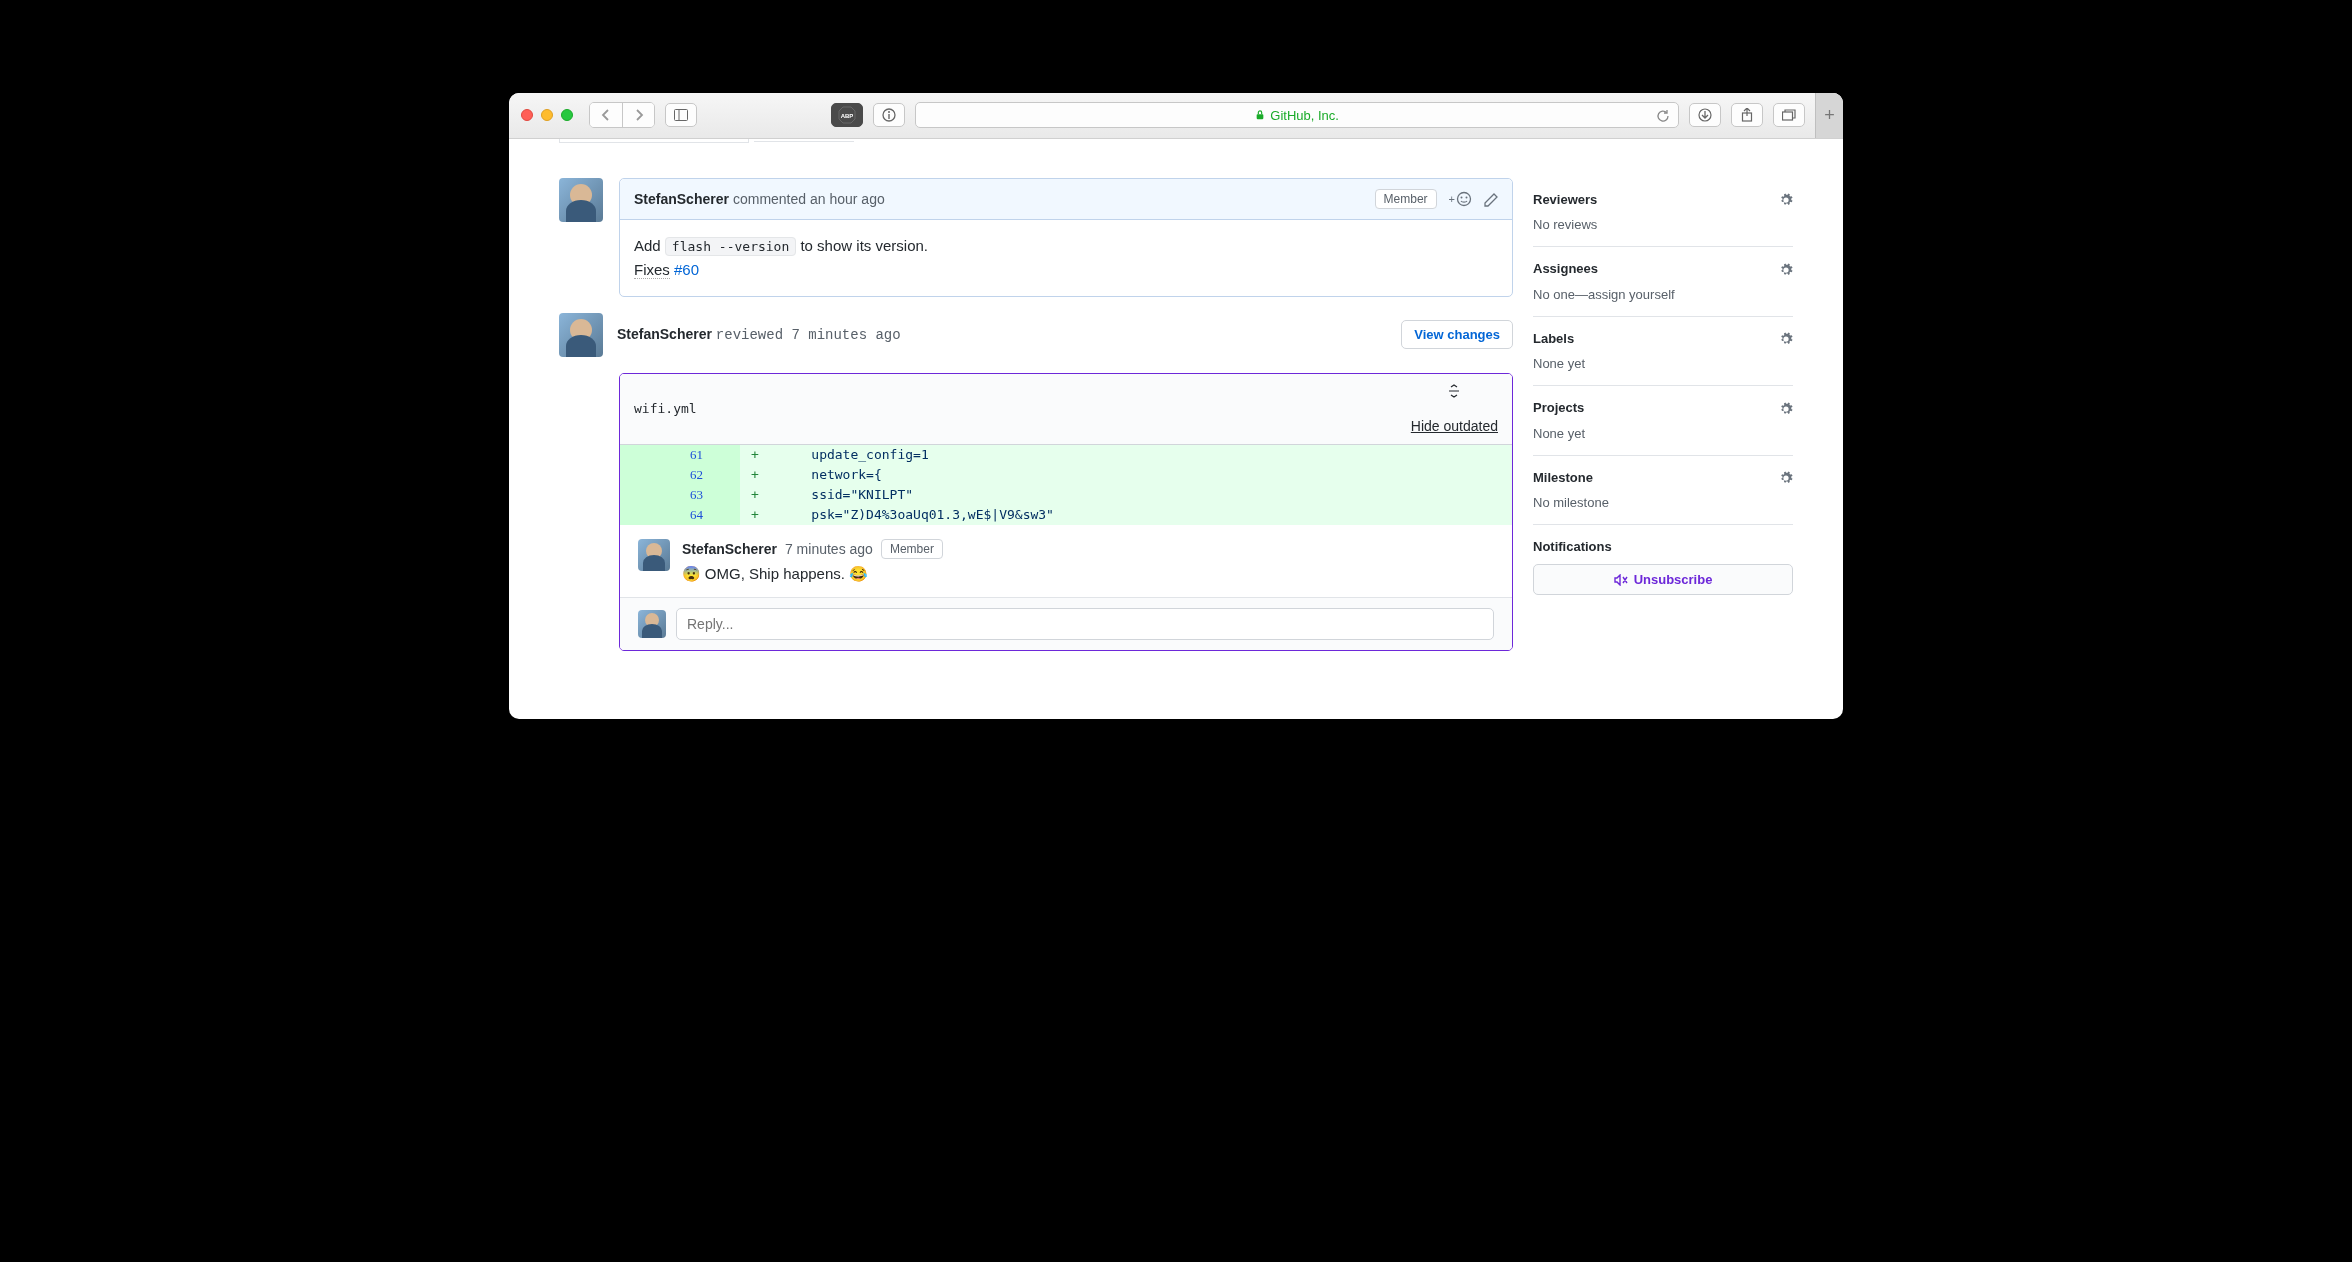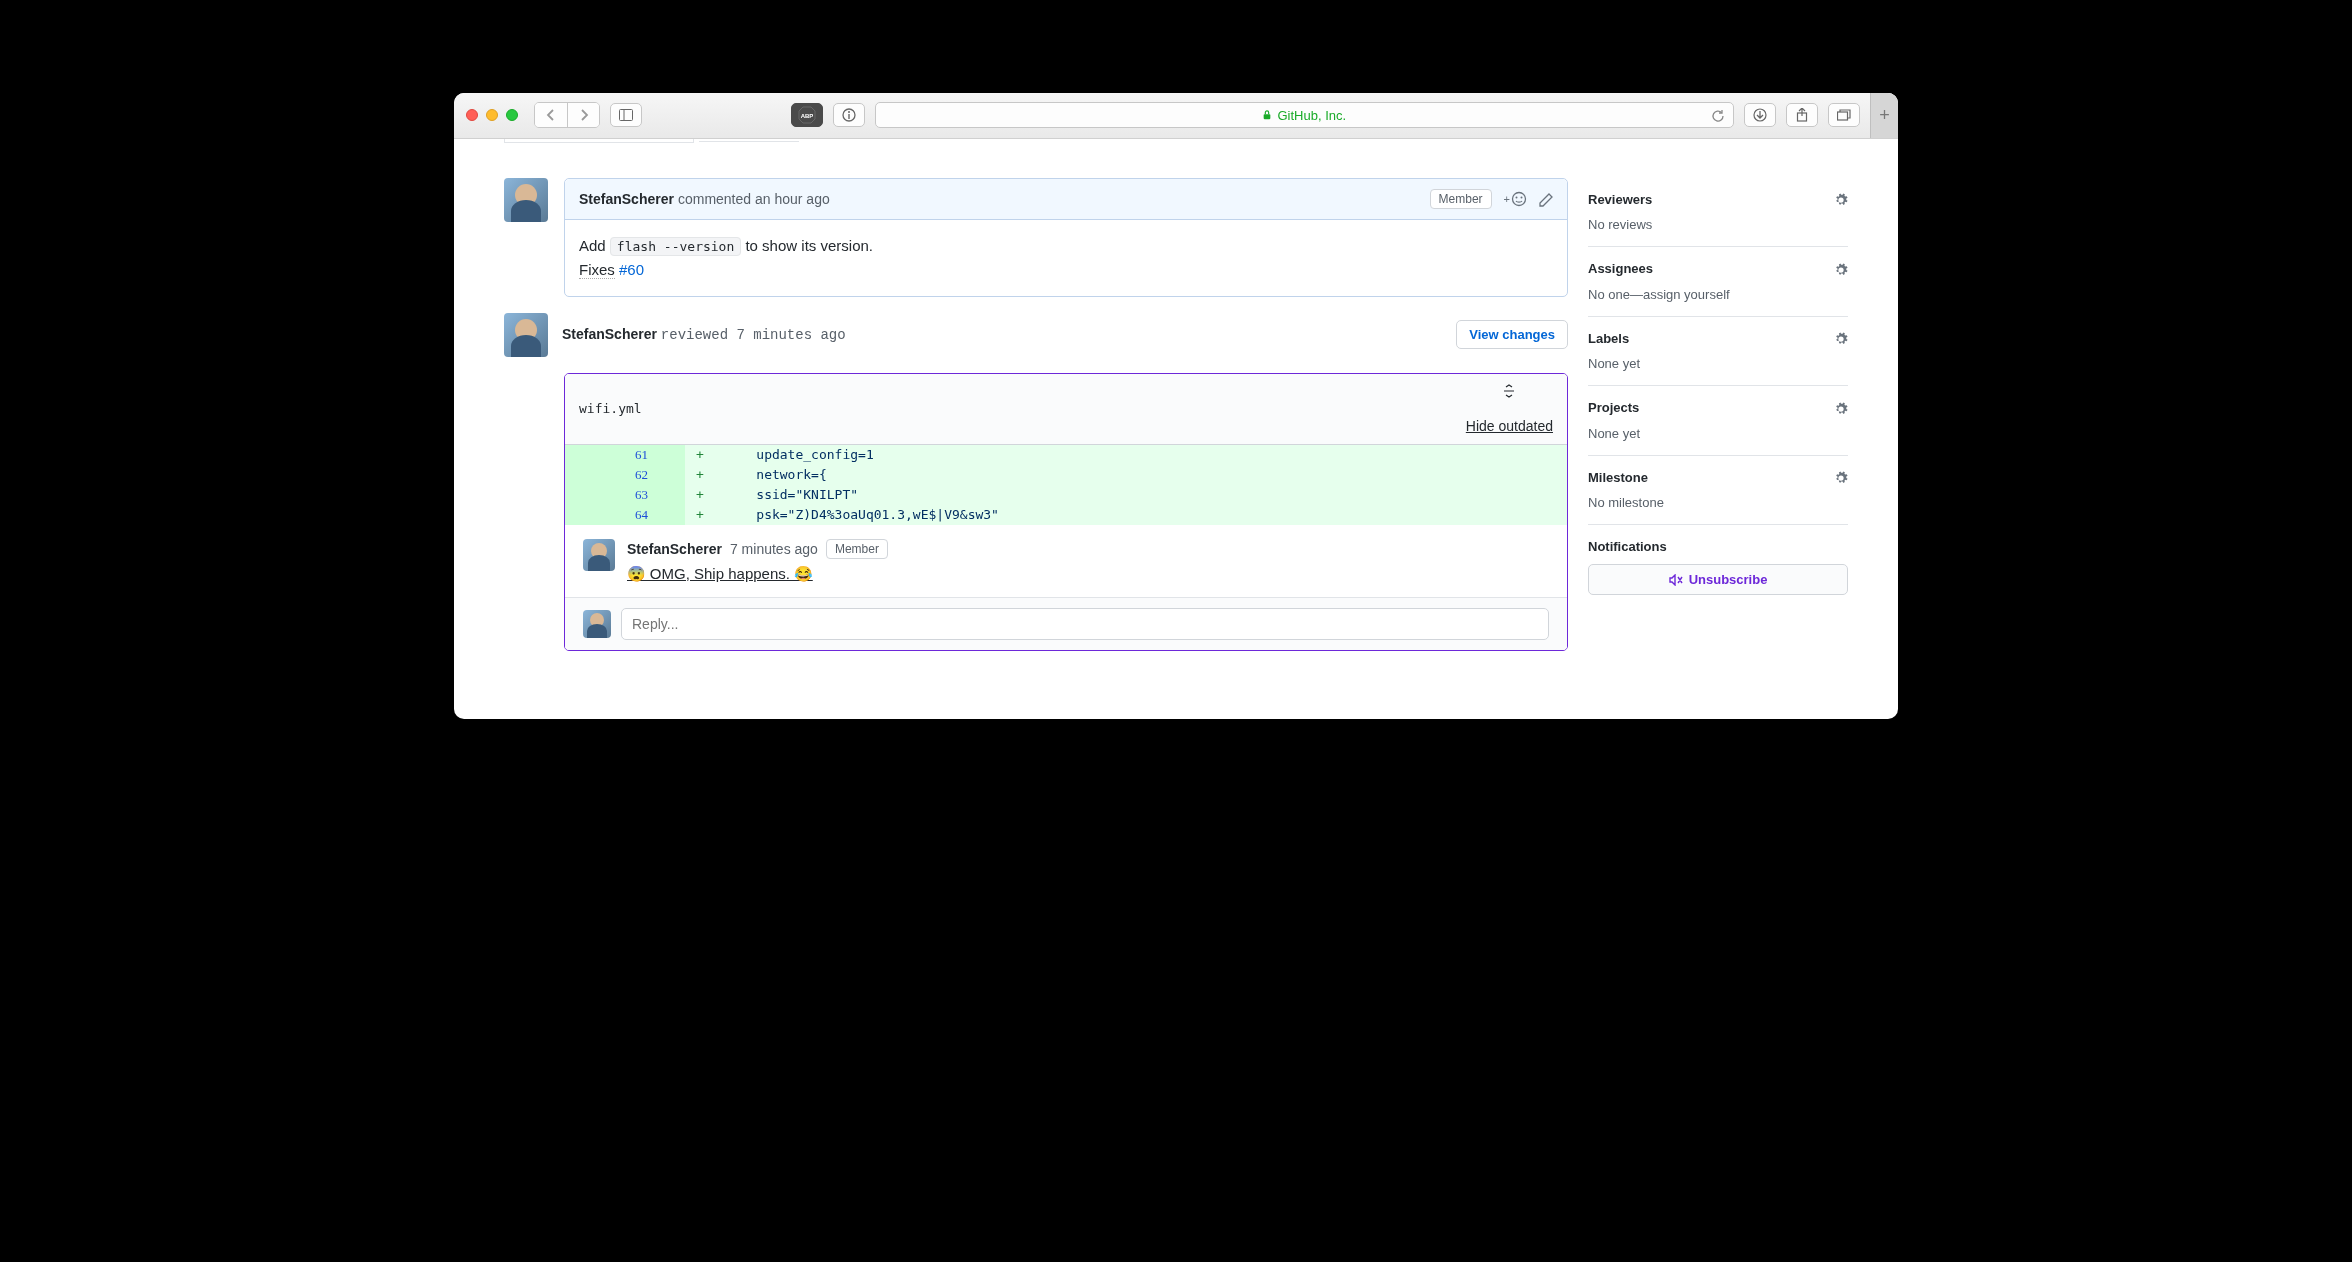--- a/index.html
+++ b/index.html
@@ -7,21 +7,21 @@
     background: #000;
     font-family: -apple-system, BlinkMacSystemFont, "Segoe UI", Helvetica, Arial, sans-serif;
     font-size: 14px;
     color: #24292e;
     display: flex;
     align-items: center;
     justify-content: center;
     min-height: 811px;
   }
   .window {
-    width: 1444px;
+    width: 1334px;
     background: #fff;
     border-radius: 10px;
     overflow: hidden;
     box-shadow: 0 20px 60px rgba(0,0,0,0.5);
     position: relative;
   }
   
   .toolbar {
     height: 46px;
     background: linear-gradient(#f6f6f6, #e9e9e9);
@@ -100,21 +100,21 @@
   .diff-table td:nth-child(2){ width:60px; padding:2px 10px; color:#1d4ed8; background:#cdffd8;font-family:Liberation Serif, serif;}
   .diff-table td:nth-child(3){ width:30px; text-align:center; color:#22863a;}
   .diff-table td:nth-child(4){ padding:2px 10px; color:#032f62; white-space:pre;}
   
   .review-comment { padding:14px 18px; background:#fff; }
   .review-comment-row { display:flex; gap:12px; }
   .review-comment-body { flex:1; }
   .rc-header { display:flex; align-items:center; gap:8px; margin-bottom:6px;}
   .rc-header .author { font-weight:600; }
   .rc-header .time { color:#586069; }
-  .rc-text { font-size:15px;text-decoration:underline; }
+  .rc-text { font-size:15px; }
   
   .reply-row { border-top:1px solid #e1e4e8; padding:10px 18px; display:flex; gap:10px; align-items:center; background:#fafbfc;}
   .reply-input { flex:1; border:1px solid #d1d5da; border-radius:5px; padding:7px 10px; font-size:14px; color:#6a737d; background:#fff;}
   
   
   .sb-section { border-bottom:1px solid #e1e4e8; padding:14px 0; }
   .sb-header { display:flex; align-items:center; font-weight:600; color:#24292e; font-size:13px; margin-bottom:10px;}
   .sb-gear { margin-left:auto; color:#6a737d; }
   .sb-body { color:#586069; font-size:13px; }
   .sb-link { color:#586069; }

